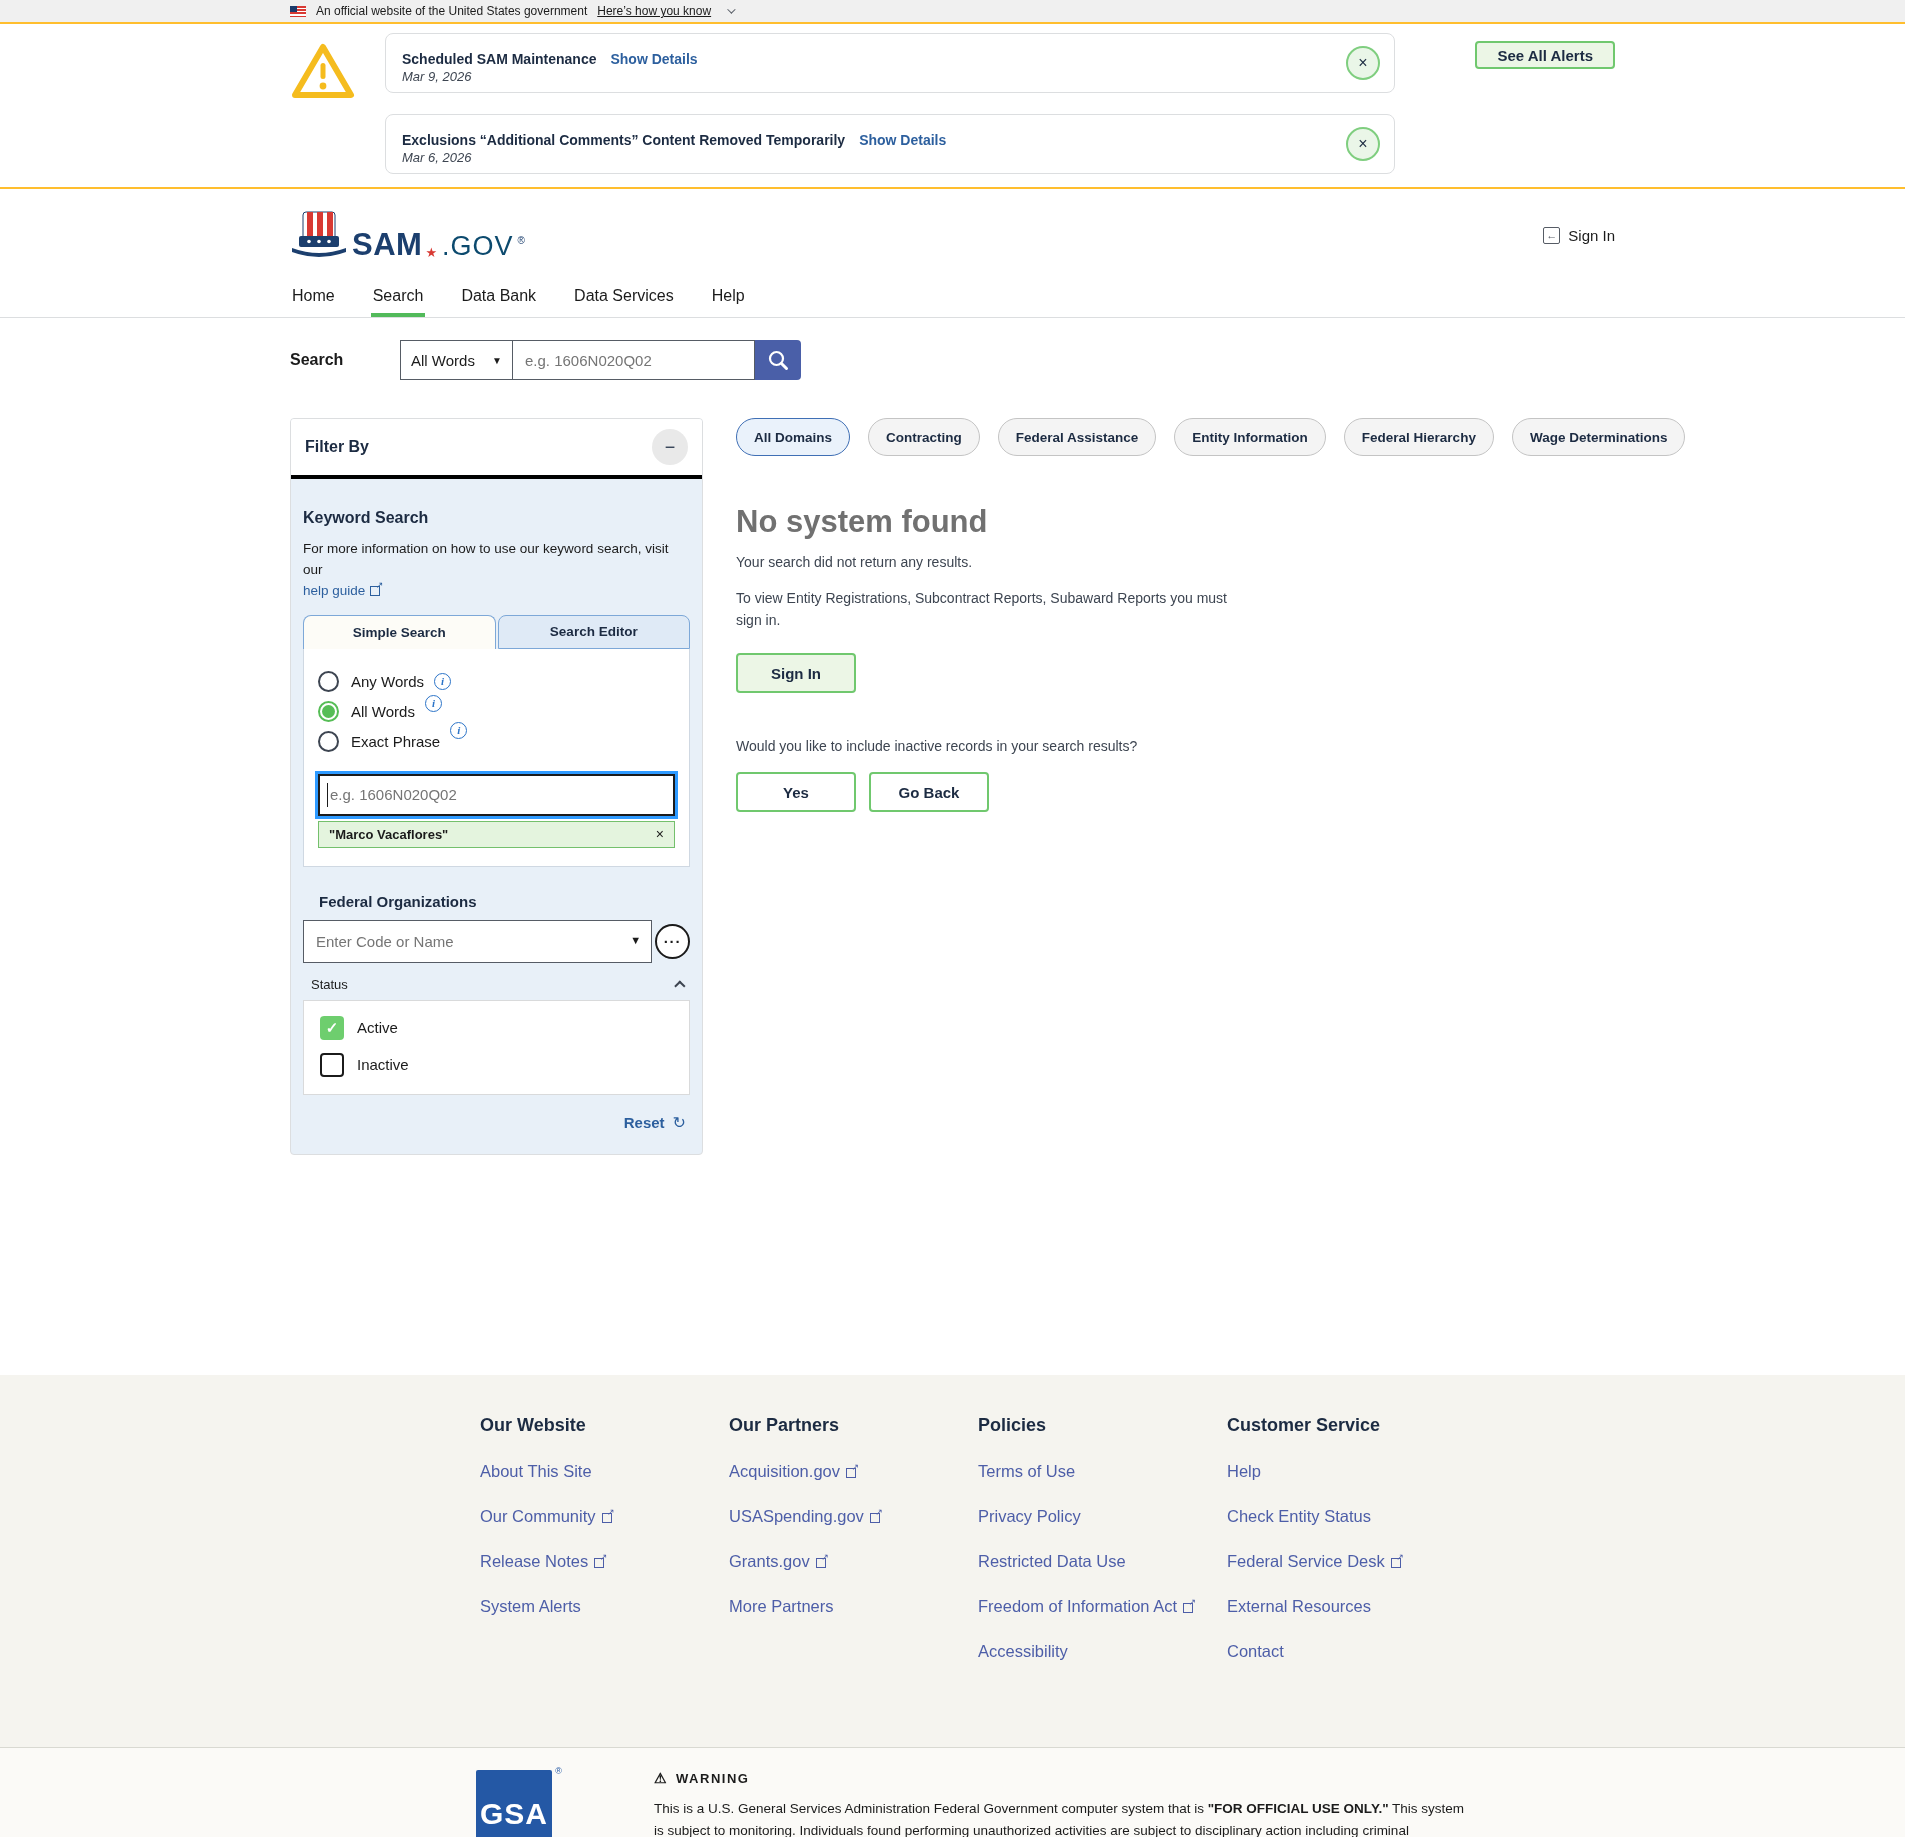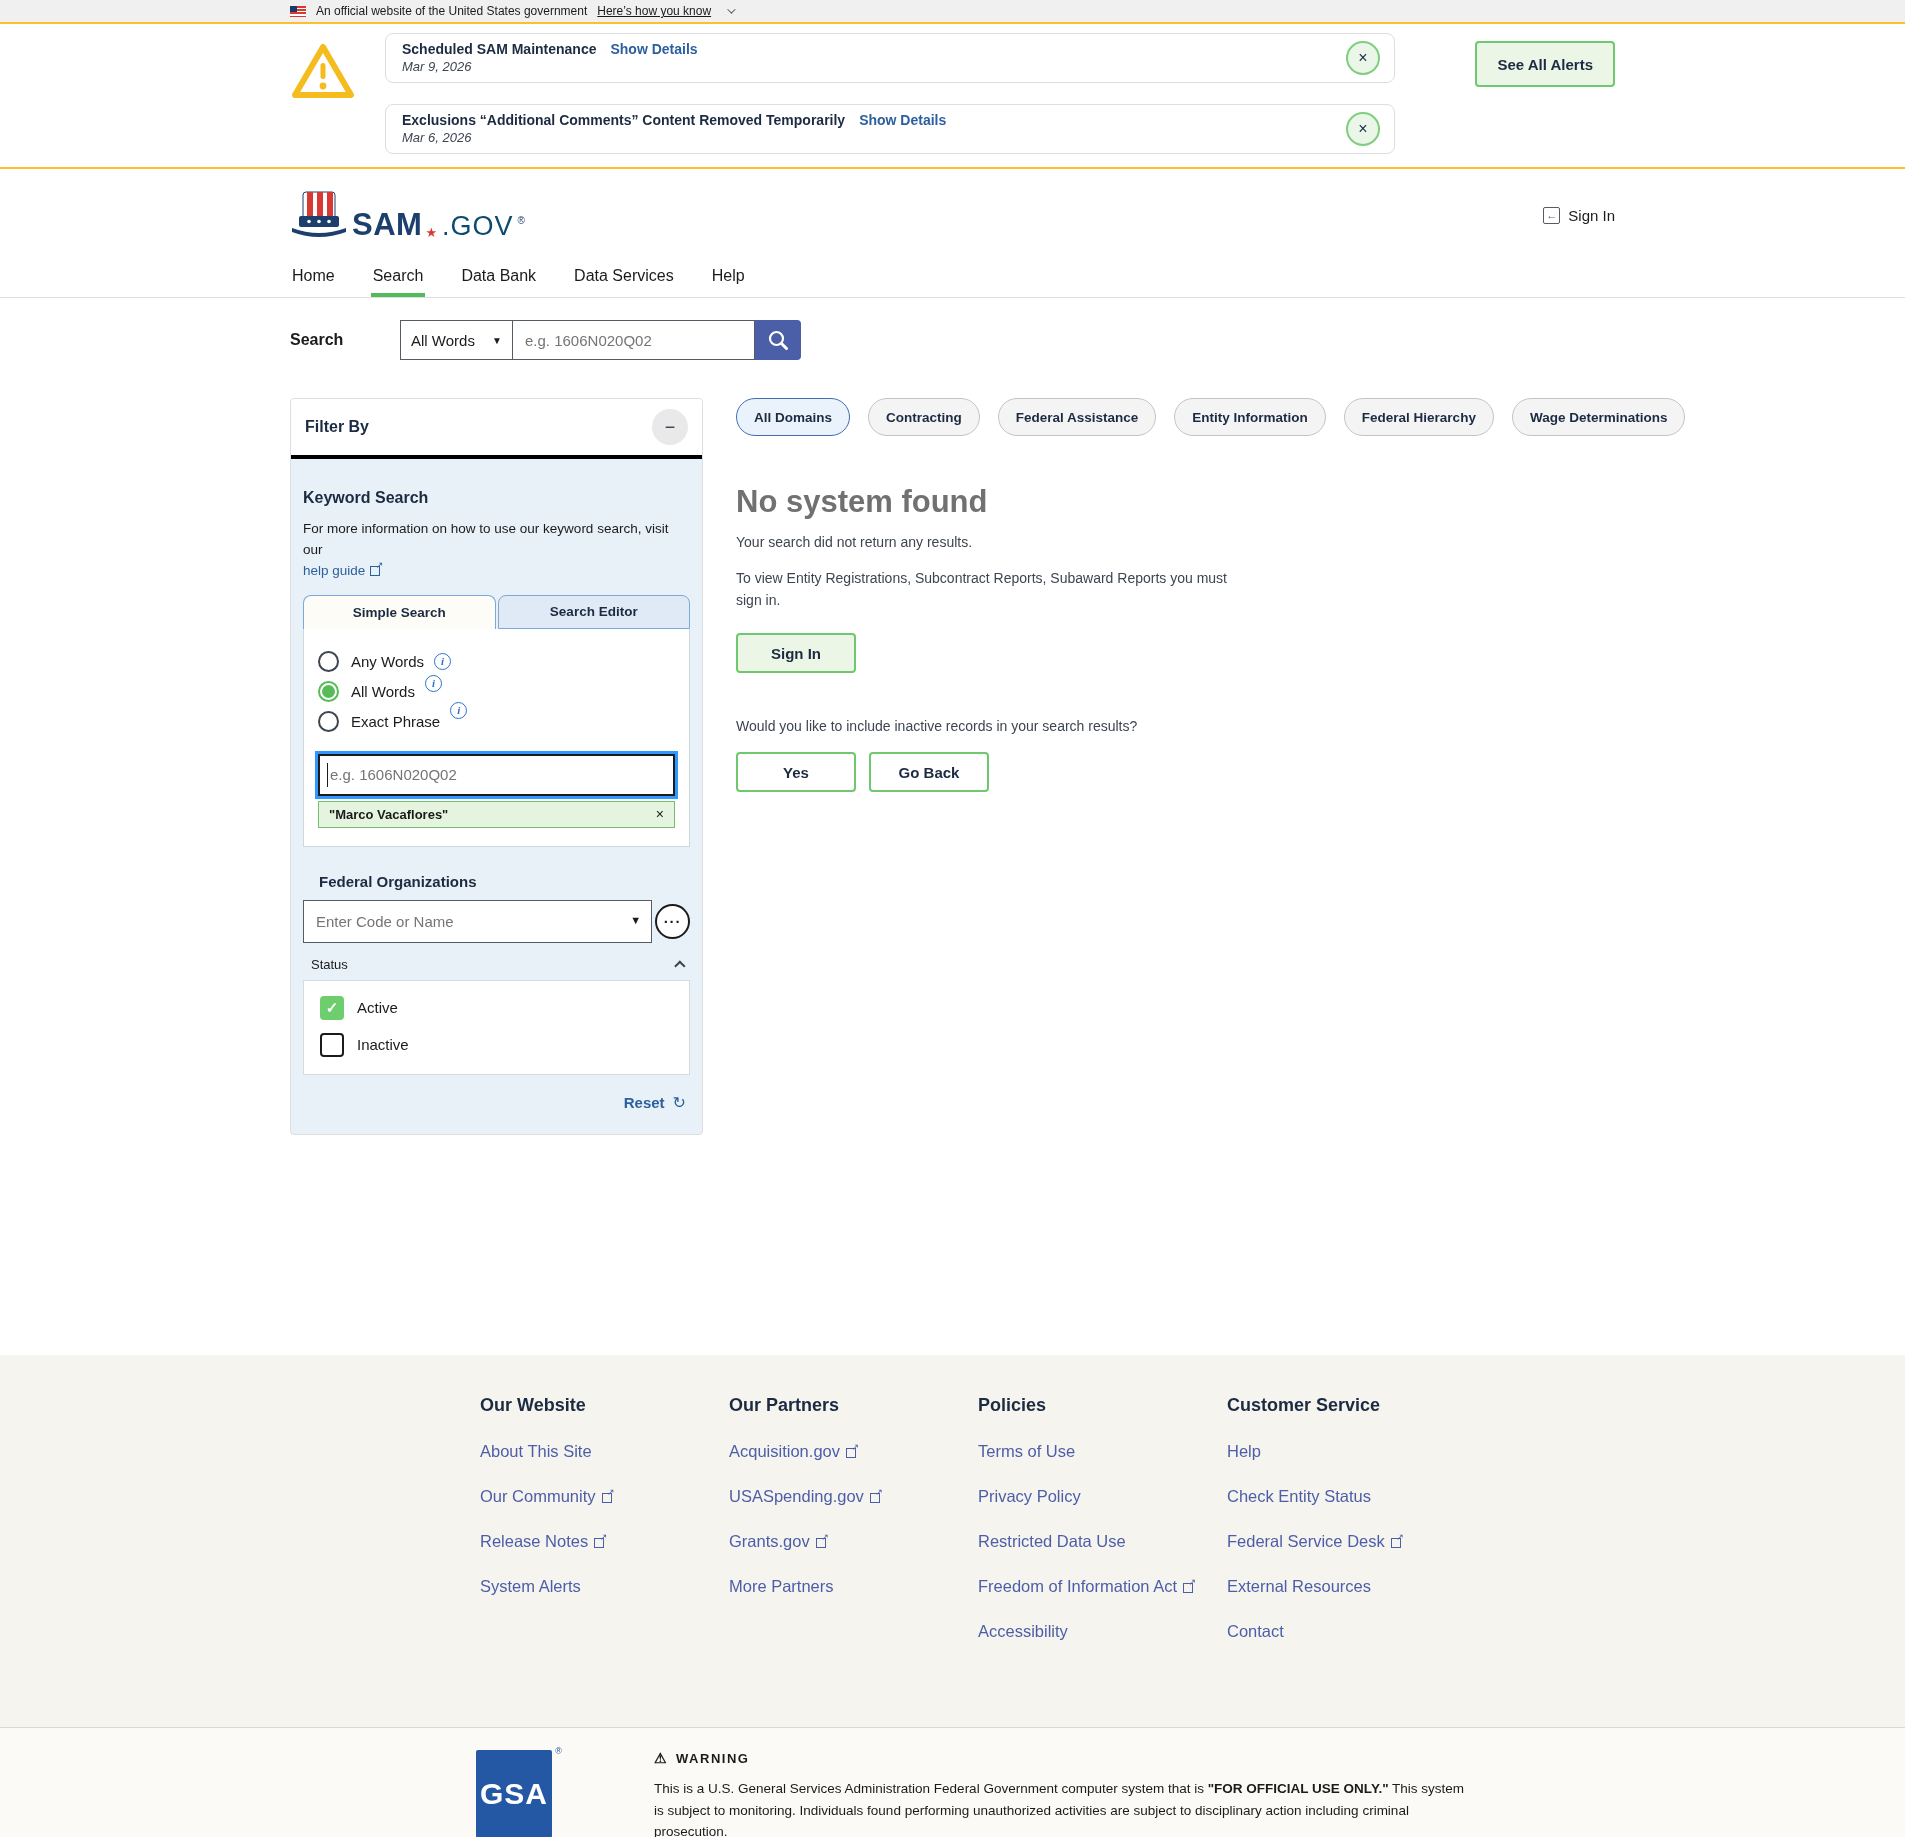--- a/index.html
+++ b/index.html
@@ -13,28 +13,28 @@
   .flag { width:16px; height:11px; position:relative; background:repeating-linear-gradient(#d83933 0 1.6px,#fff 1.6px 3.2px); flex:0 0 auto; }
   .flag::after { content:""; position:absolute; left:0; top:0; width:7px; height:6px; background:#1b3a6b; }
   .how-link { color:#1b1b1b; text-decoration:underline; cursor:pointer; }
   .chev-down { display:inline-block; width:6px; height:6px; border-right:1.5px solid #565c65; border-bottom:1.5px solid #565c65; transform:rotate(45deg) translateY(-2px); margin-left:6px; }
 
   
   .alerts-strip { background:#fff; border-bottom:2px solid #ffbe2e; padding:9px 0 13px; }
   .alerts-strip .container { display:flex; align-items:flex-start; }
   .warn-col { width:95px; padding-top:8px; flex:0 0 auto; }
   .alerts-col { width:1010px; flex:0 0 auto; }
-  .alert-card { position:relative; border:1px solid #dcdee0; border-radius:8px; padding:7px 70px 8px 16px; margin-bottom:21px; background:#fff; }
+  .alert-card { position:relative; border:1px solid #dcdee0; border-radius:8px; padding:17px 70px 8px 16px; margin-bottom:21px; background:#fff; }
   .alert-card:last-child { margin-bottom:0; }
   .alert-title-row { display:flex; gap:14px; align-items:baseline; }
   .alert-title { font-size:14px; font-weight:bold; color:#1c2b42; }
   .alert-link { font-size:14px; font-weight:bold; color:#2c5f9e; cursor:pointer; }
   .alert-date { font-size:13px; font-style:italic; color:#3d4551; margin-top:2px; }
   .alert-close { position:absolute; right:14px; top:50%; transform:translateY(-50%); width:34px; height:34px; border-radius:50%; border:2px solid #7fce7f; background:#eaf6e8; color:#1c2b42; font-size:16px; line-height:30px; text-align:center; cursor:pointer; }
-  .see-all-btn { margin-left:auto; margin-top:8px; height:46px; padding:0 20px; background:#ecf6e6; border:2px solid #70c86e; border-radius:4px; font-size:15px; font-weight:bold; color:#1c2b42; cursor:pointer; font-family:inherit; }
+  .see-all-btn { margin-left:auto; margin-top:8px; height:28px; padding:0 20px; background:#ecf6e6; border:2px solid #70c86e; border-radius:4px; font-size:15px; font-weight:bold; color:#1c2b42; cursor:pointer; font-family:inherit; }
 
   
   .site-header { background:#fff; }
   .site-header .container { display:flex; align-items:center; height:92px; }
   .logo { display:flex; align-items:flex-end; gap:4px; cursor:pointer; }
   .logo-text { font-size:31px; font-weight:800; color:#1c3f6e; letter-spacing:.5px; line-height:1; }
   .logo-star { color:#d83933; font-size:13px; line-height:1; margin:0 1px 1px -1px; }
   .logo-gov { font-size:27px; font-weight:400; color:#0c4a6e; letter-spacing:1px; line-height:1; }
   .logo-reg { font-size:10px; color:#1c3f6e; margin-bottom:14px; }
   .signin-top { margin-left:auto; display:flex; align-items:center; gap:8px; font-size:15px; color:#1b1b1b; cursor:pointer; }

